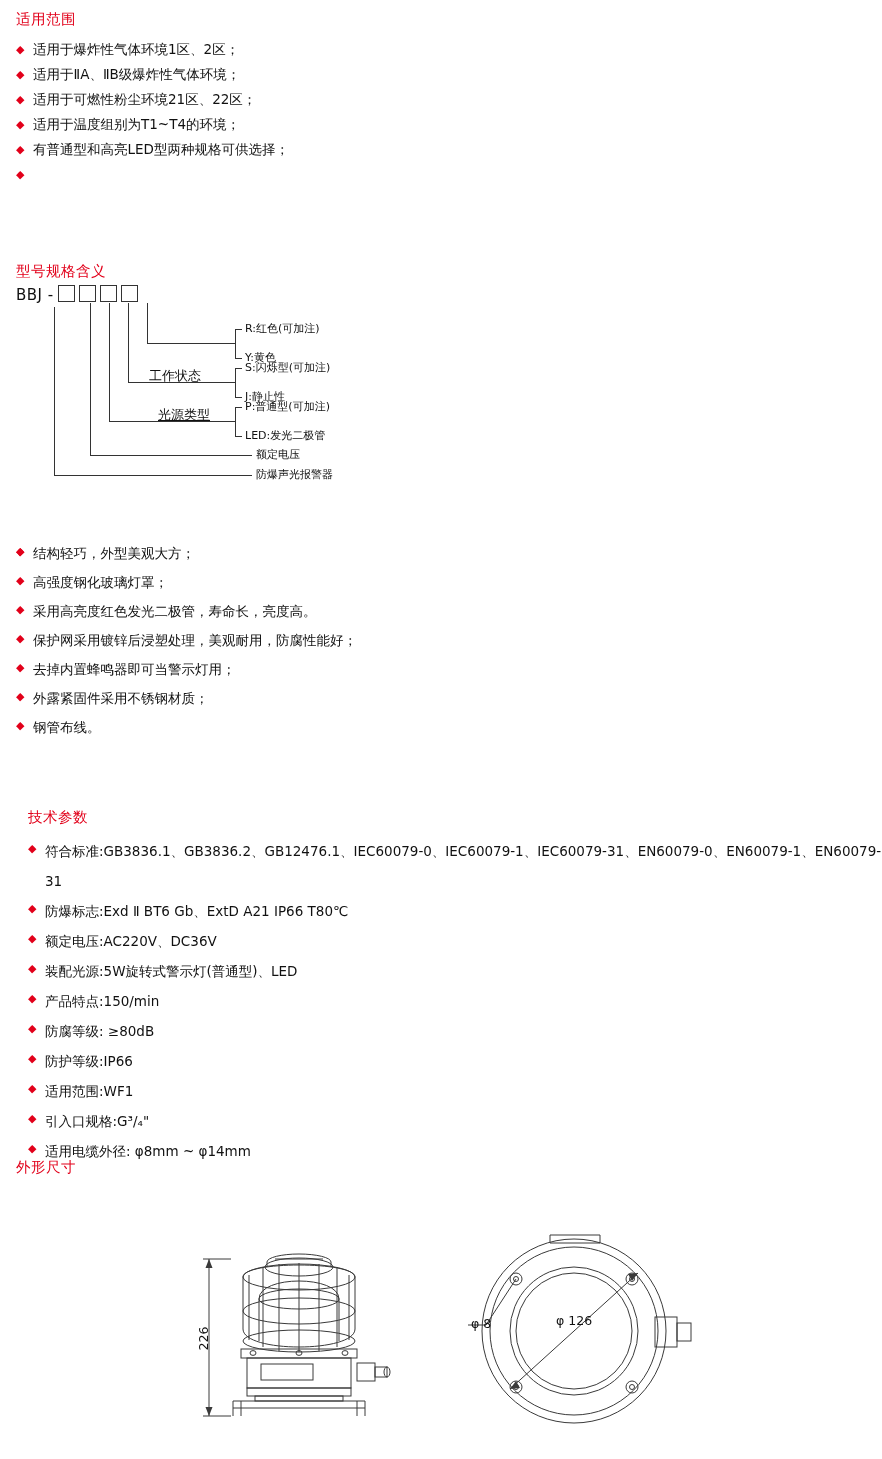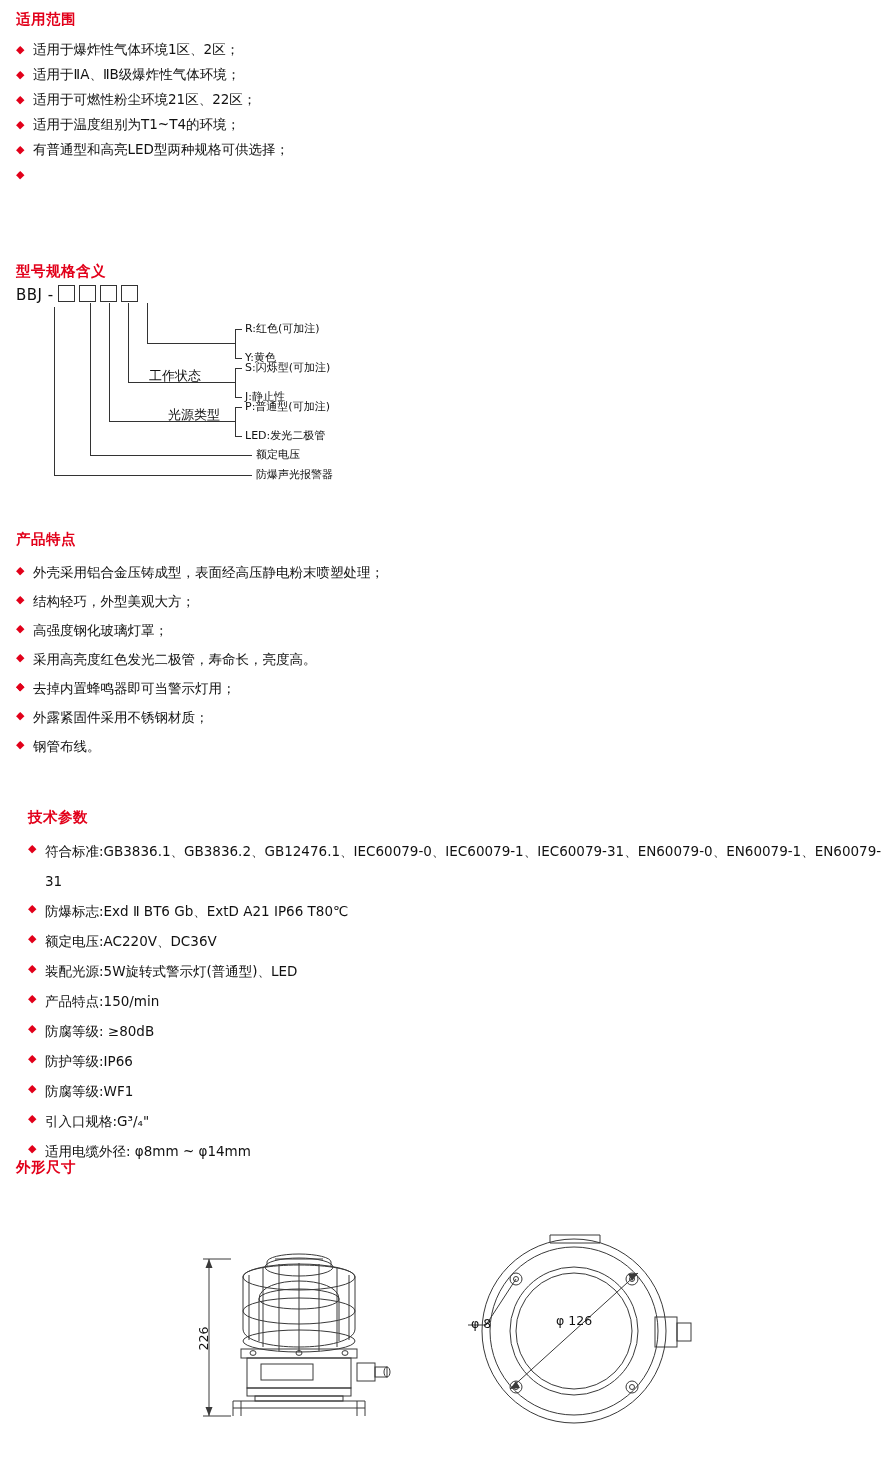--- a/index.html
+++ b/index.html
@@ -19,21 +19,21 @@
     min-height: 1459px;
     position: relative;
     padding: 0;
     box-sizing: border-box;
   }
   .section {
     margin: 0 0 0 0;
   }
   .sec-title {
     color: #e2001a;
-    font-weight: bold;
+    font-weight: normal;
     font-size: 14.5px;
     letter-spacing: 0.5px;
   }
   .bullets {
     margin: 0;
     padding: 0;
     list-style: none;
   }
   .bullets li {
     position: relative;
@@ -170,57 +170,56 @@
       <div class="mdl-label" style="left:229px; top:104px;">J:静止性</div>
       <div class="mdl-group-label" style="left:133px; top:82px;">工作状态</div>
 
       <div class="vline" style="left:93px; top:18px; height:118px;"></div>
       <div class="hline" style="left:93px; top:136px; width:126px;"></div>
       <div class="vline" style="left:219px; top:122px; height:29px;"></div>
       <div class="hline" style="left:219px; top:122px; width:7px;"></div>
       <div class="hline" style="left:219px; top:151px; width:7px;"></div>
       <div class="mdl-label" style="left:229px; top:114px;">P:普通型(可加注)</div>
       <div class="mdl-label" style="left:229px; top:143px;">LED:发光二极管</div>
-      <div class="mdl-group-label" style="left:152px; top:121px;">光源类型</div>
+      <div class="mdl-group-label" style="left:142px; top:121px;text-decoration:underline;">光源类型</div>
 
       <div class="vline" style="left:74px; top:18px; height:152px;"></div>
       <div class="hline" style="left:74px; top:170px; width:162px;"></div>
       <div class="mdl-label" style="left:240px; top:162px;">额定电压</div>
 
       <div class="vline" style="left:38px; top:22px; height:168px;"></div>
       <div class="hline" style="left:38px; top:190px; width:198px;"></div>
       <div class="mdl-label" style="left:240px; top:182px;">防爆声光报警器</div>
     </div>
   </div>
 
   <div class="section" id="sec-features">
-    <div class="sec-title">产品特点</div>
     <ul class="bullets" id="features-list">
-      <li><span class="dia">◆</span><span>外壳采用铝合金压铸成型，表面经高压静电粉末喷塑处理；</span></li>
+      <li><span class="dia">◆</span></li>
       <li><span class="dia">◆</span><span>结构轻巧，外型美观大方；</span></li>
       <li><span class="dia">◆</span><span>高强度钢化玻璃灯罩；</span></li>
       <li><span class="dia">◆</span><span>采用高亮度红色发光二极管，寿命长，亮度高。</span></li>
-      <li><span class="dia">◆</span></li>
+      <li><span class="dia">◆</span><span>保护网采用镀锌后浸塑处理，美观耐用，防腐性能好；</span></li>
       <li><span class="dia">◆</span><span>去掉内置蜂鸣器即可当警示灯用；</span></li>
       <li><span class="dia">◆</span><span>外露紧固件采用不锈钢材质；</span></li>
       <li><span class="dia">◆</span><span>钢管布线。</span></li>
     </ul>
   </div>
 
   <div class="section" id="sec-specs">
     <div class="sec-title">技术参数</div>
     <ul class="bullets" id="specs-list">
       <li><span class="dia">◆</span><span>符合标准:GB3836.1、GB3836.2、GB12476.1、IEC60079-0、IEC60079-1、IEC60079-31、EN60079-0、EN60079-1、EN60079-31</span></li>
       <li><span class="dia">◆</span><span>防爆标志:Exd Ⅱ BT6 Gb、ExtD A21 IP66 T80℃</span></li>
       <li><span class="dia">◆</span><span>额定电压:AC220V、DC36V</span></li>
       <li><span class="dia">◆</span><span>装配光源:5W旋转式警示灯(普通型)、LED</span></li>
       <li><span class="dia">◆</span><span>产品特点:150/min</span></li>
       <li><span class="dia">◆</span><span>防腐等级: ≥80dB</span></li>
       <li><span class="dia">◆</span><span>防护等级:IP66</span></li>
-      <li><span class="dia">◆</span><span>防腐等级:WF1</span></li>
+      <li><span class="dia">◆</span><span>适用范围:WF1</span></li>
       <li><span class="dia">◆</span><span>引入口规格:G³/₄"</span></li>
       <li><span class="dia">◆</span><span>适用电缆外径: φ8mm ~ φ14mm</span></li>
     </ul>
   </div>
 
   <div class="section" id="sec-dims">
     <div class="sec-title">外形尺寸</div>
 
     <div id="dims-drawing" class="draw-wrap">
 

